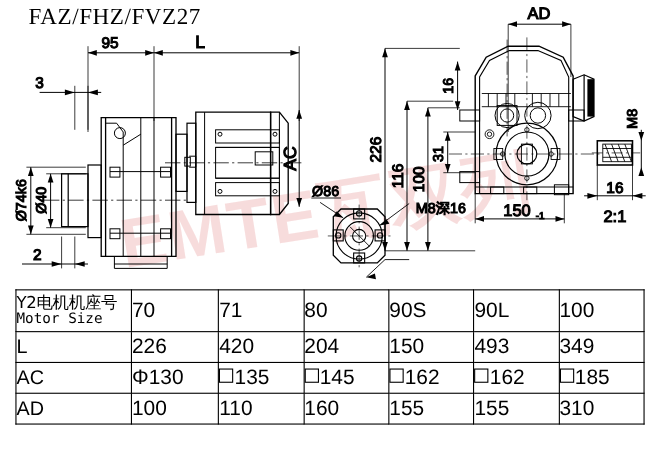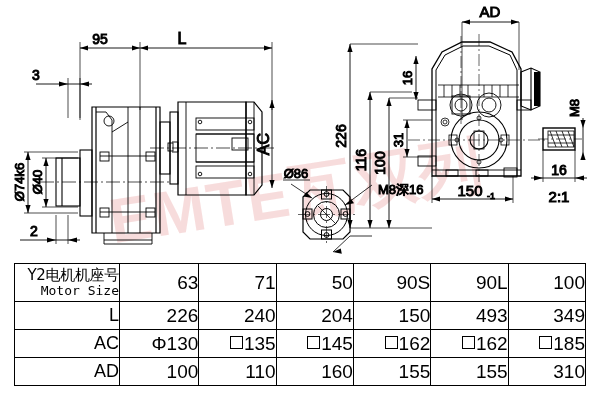--- a/index.html
+++ b/index.html
@@ -47,21 +47,21 @@
   
   .spec-table{
     position:absolute;left:14px;top:263px;
     width:572px;
     border-collapse:collapse;
     z-index:6;
     background:transparent;
   }
   .spec-table td{
     border:1px solid #000;
-    text-align:right;
+    text-align:left;
     vertical-align:middle;
     font-family:"Liberation Sans", sans-serif;
     font-size:19px;
     color:#000;
     height:27px;
     padding:0;
   }
   .spec-table td.rowhead{width:104px;font-size:18px;}
   .spec-table tr.header td{height:37px;}
   .spec-table .cn{
@@ -83,20 +83,21 @@
     vertical-align:1px;
   }
 </style>
 </head>
 <body>
 
 <div id="root">
 
   <div class="watermark">EMTE瓦双列</div>
 
+  <div class="title">FAZ/FHZ/FVZ27</div>
 
   <svg class="draw" viewBox="0 0 600 409">
     <g stroke="#000" fill="none" stroke-width="1" shape-rendering="geometricPrecision">
 
       <g stroke-width="0.7">
         <line x1="80" y1="42" x2="80" y2="120"></line>
         <line x1="140" y1="42" x2="140" y2="110"></line>
         <line x1="272" y1="42" x2="272" y2="110"></line>
         <line x1="68" y1="78" x2="68" y2="118"></line>
         <line x1="80" y1="78" x2="80" y2="118"></line>
@@ -449,31 +450,31 @@
     </g>
   </svg>
 
   <table class="spec-table">
     <tbody>
         <tr class="header">
       <td class="rowhead">
         <span class="cn">Y2电机机座号</span>
         <span class="en">Motor Size</span>
       </td>
-      <td>63</td>
+      <td>70</td>
       <td>71</td>
-      <td>50</td>
+      <td>80</td>
       <td>90S</td>
       <td>90L</td>
       <td>100</td>
     </tr>
     <tr>
       <td class="rowhead">L</td>
       <td>226</td>
-      <td>240</td>
+      <td>420</td>
       <td>204</td>
       <td>150</td>
       <td>493</td>
       <td>349</td>
     </tr>
     <tr>
       <td class="rowhead">AC</td>
       <td><span>Φ130</span></td>
       <td><span><span class="sq"></span>135</span></td>
       <td><span><span class="sq"></span>145</span></td>

